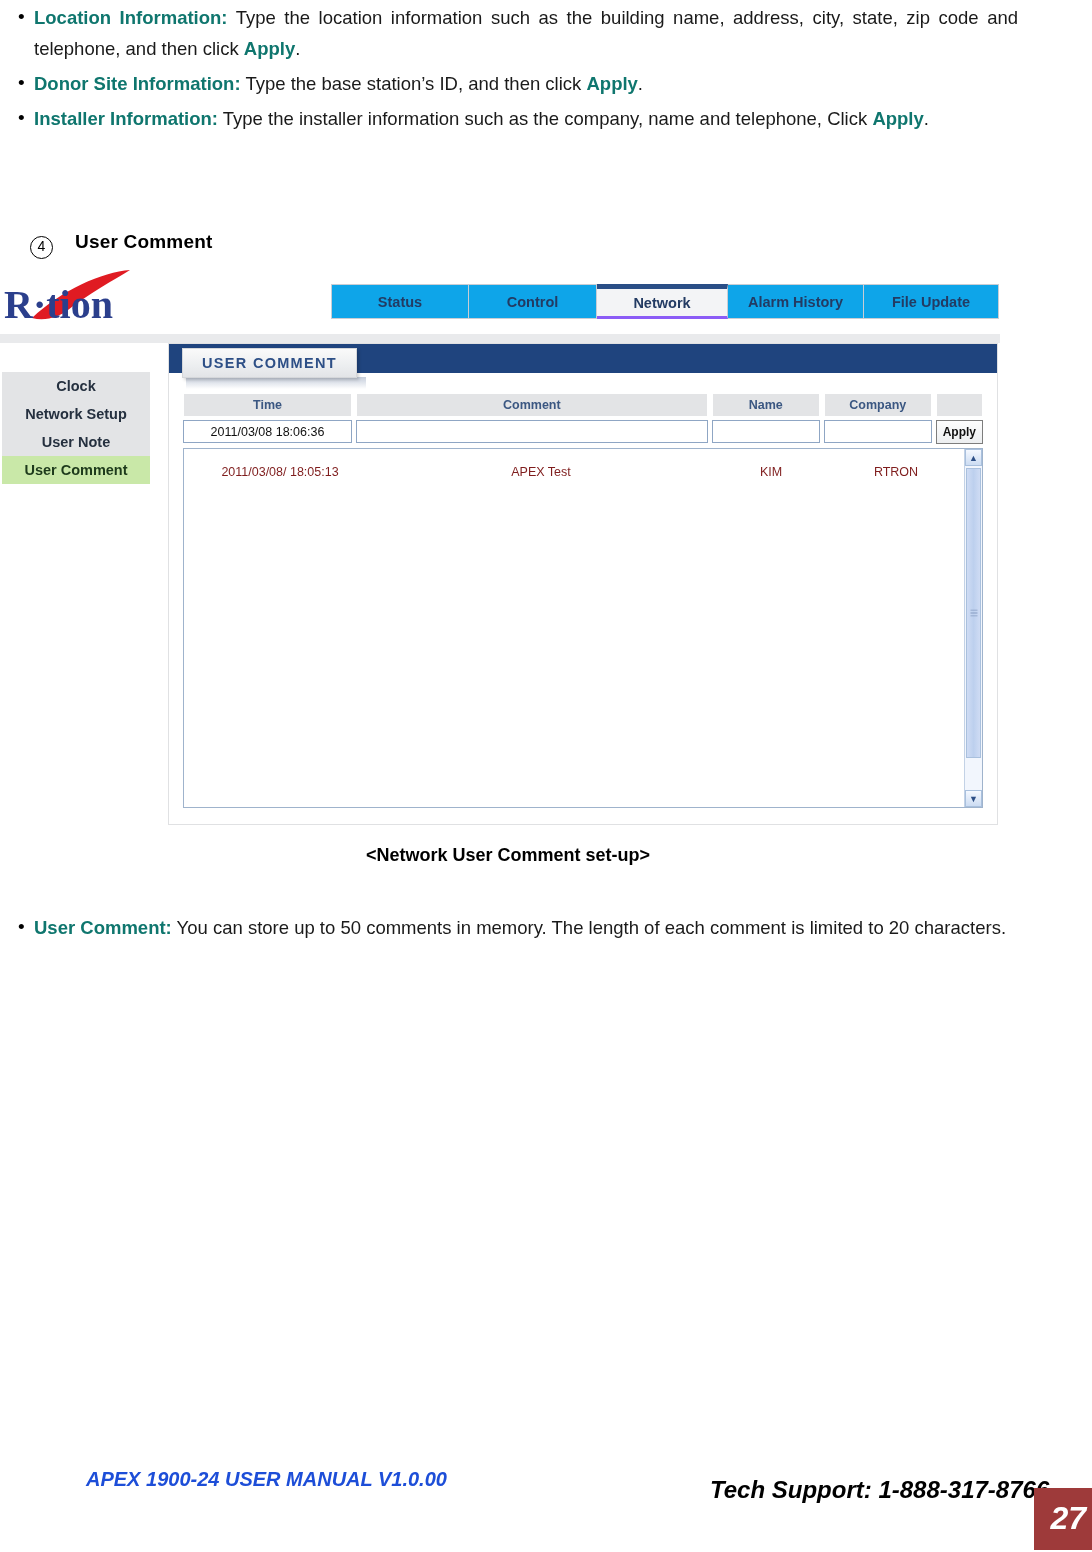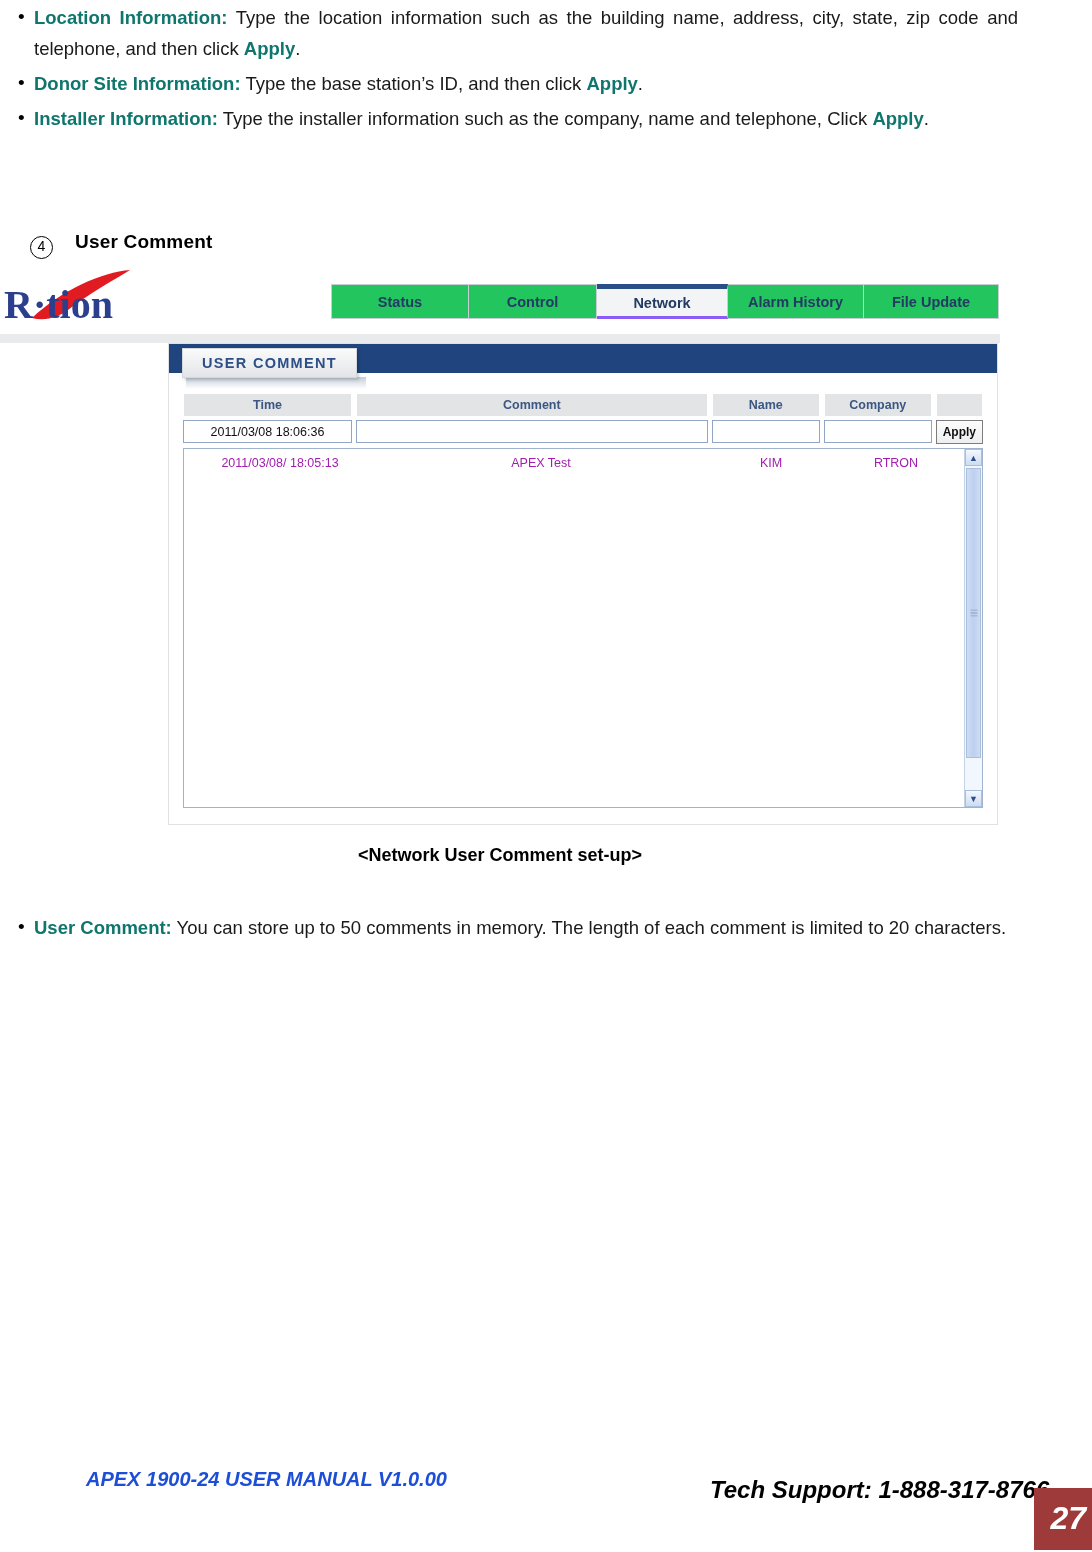--- a/index.html
+++ b/index.html
@@ -101,21 +101,21 @@
     border: 1px solid #c9cdd4;
     background: #eceef1;
   }
   .tab {
     display: flex;
     align-items: center;
     justify-content: center;
     font-size: 14.5px;
     font-weight: bold;
     color: #233b63;
-    background: #22c55e;
+    background: #0ea5e9;
     border-right: 1px solid #c9cdd4;
     padding: 0 4px;
     box-sizing: border-box;
   }
   .tab:last-child { border-right: none; }
   .tab.t-status  { width: 137px; }
   .tab.t-control { width: 128px; }
   .tab.t-network {
     width: 131px;
     background: #f3f4f6;
@@ -295,23 +295,23 @@
     height: 360px;
     border: 1px solid #9fb3cc;
     background: #ffffff;
     box-sizing: border-box;
     overflow: hidden;
   }
   .listrow {
     display: flex;
     height: 20px;
     align-items: center;
-    margin-top: 4px;
+    margin-top: 13px;
     font-size: 12.5px;
-    color: #a21caf;
+    color: #7f1d1d;
   }
   .lr-time    { width: 192px; text-align: center; }
   .lr-comment { width: 330px; text-align: center; }
   .lr-name    { width: 130px; text-align: center; }
   .lr-company { width: 120px; text-align: center; }
 
   
   .vscroll {
     position: absolute;
     right: 0px;
@@ -363,21 +363,21 @@
     width: 7px;
     height: 7px;
     background:
       linear-gradient(#7f95bb 1px, transparent 1px) 0 0 / 7px 3px repeat;
     opacity: 0.9;
   }
 
   
   .caption {
     position: absolute;
-    left: 0;
+    left: 8px;
     top: 845px;
     width: 1000px;
     text-align: center;
     font-size: 18px;
     font-weight: bold;
     color: #000;
   }
 
   
   .lower {
@@ -491,20 +491,26 @@
     <div class="tab t-control">Control</div>
     <div class="tab t-network">Network</div>
     <div class="tab t-alarm">Alarm History</div>
     <div class="tab t-file">File Update</div>
   </div>
 
   <div class="page-band"></div>
 
   <div class="leftcol">
 
+    <div class="menu-box">
+      <div class="menu-item">Clock</div>
+      <div class="menu-item">Network Setup</div>
+      <div class="menu-item">User Note</div>
+      <div class="menu-item active">User Comment</div>
+    </div>
   </div>
 
   <div class="contentpanel">
 
     <div class="blue-header"></div>
     <div class="panel-tab-shadow"></div>
     <div class="panel-tab">USER COMMENT</div>
 
     <div class="tbl">
       <div class="thead">

